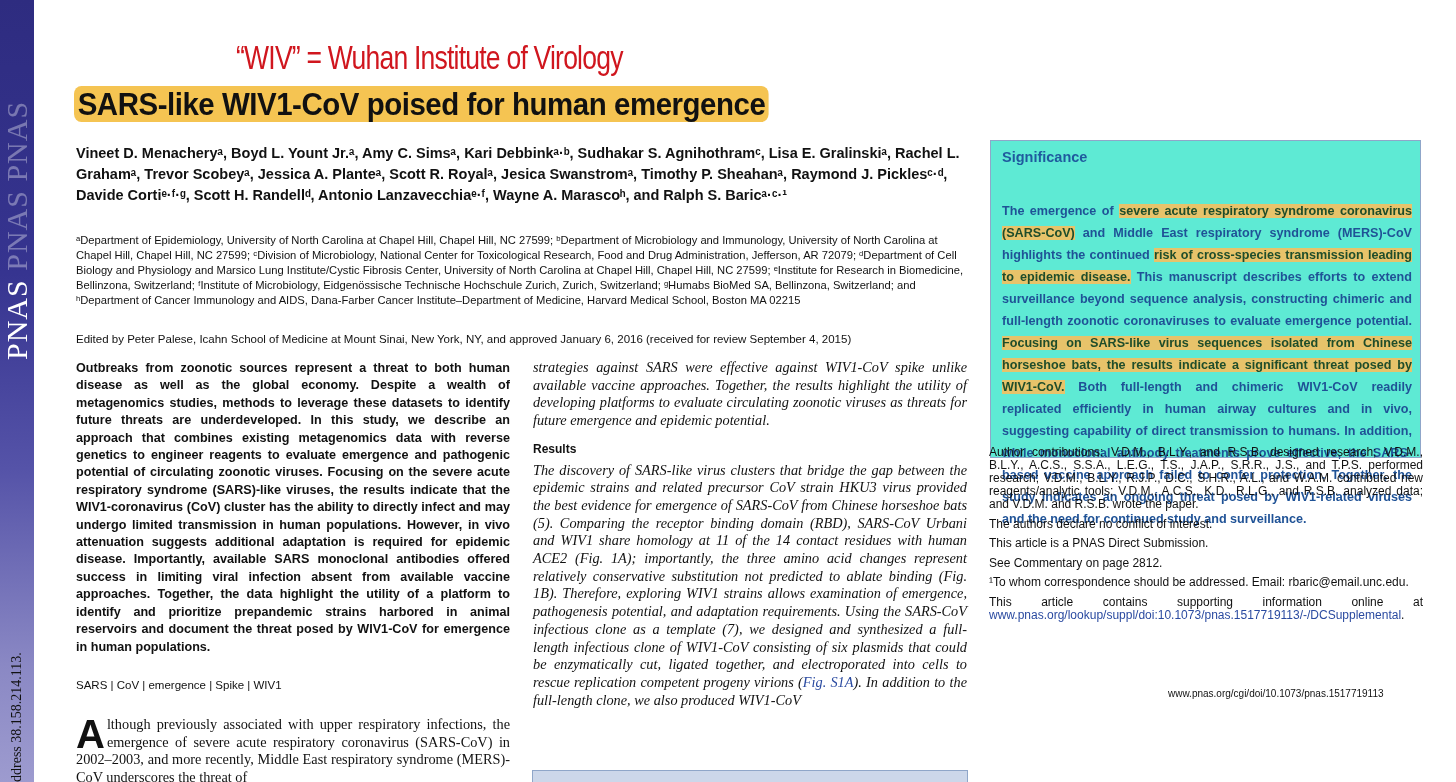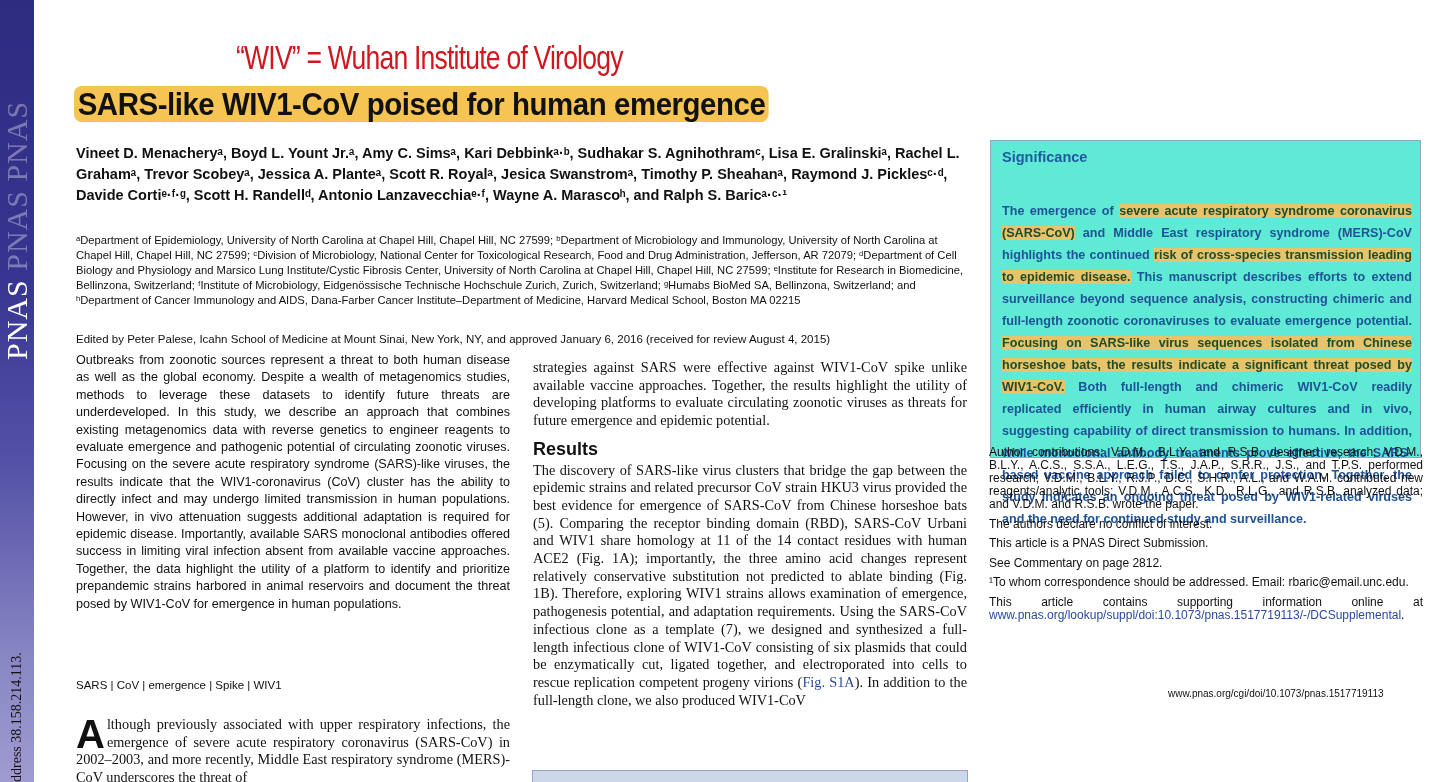--- a/index.html
+++ b/index.html
@@ -11,27 +11,27 @@
   .brand .b1 { color:#fff; }
   .brand .b2 { color:rgba(255,255,255,0.35); }
   .sidebar .ip { position:absolute; left:34px; top:0; transform-origin:0 0; transform:rotate(-90deg) translate(-782px,-32px);
     width:140px; white-space:nowrap; font-family:"Liberation Serif", serif; font-size:14px; line-height:30px; color:#111; }
   .annot { position:absolute; left:236px; top:38px; font-family:"Liberation Sans", sans-serif; font-size:34px; color:#d0161e; letter-spacing:-1px; transform:scaleX(0.78); transform-origin:0 0; white-space:nowrap; }
   .title { position:absolute; left:74px; top:86px; font-size:32px; font-weight:bold; white-space:nowrap; letter-spacing:-0.5px; transform:scaleX(0.92); transform-origin:0 0; }
   .title span { background:#f5c452; border-radius:8px; padding:0 4px; }
   .authors { position:absolute; left:76px; top:143px; width:890px; font-size:14.5px; font-weight:bold; line-height:21px; }
   .affil { position:absolute; left:76px; top:233px; width:890px; font-size:11.2px; line-height:15px; }
   .edited { position:absolute; left:76px; top:333px; width:890px; font-size:11.5px; }
-  .abstract { position:absolute; left:76px; top:352px; width:434px; font-size:12.6px; font-weight:normal; line-height:17.4px; text-align:justify; }
+  .abstract { position:absolute; left:76px; top:360px; width:434px; font-size:12.6px; font-weight:bold; line-height:17.4px; text-align:justify; }
   .keywords { position:absolute; left:76px; top:679px; font-size:11.5px; }
   .intro { position:absolute; left:76px; top:716px; width:434px; font-family:"Liberation Serif", serif; font-size:14.3px; line-height:17.6px; text-align:justify; }
   .dropcap { float:left; font-family:"Liberation Sans", sans-serif; font-weight:900; font-size:40px; line-height:32px; margin:2px 2px 0 0; }
   .col2 { position:absolute; left:533px; top:359px; width:434px; font-family:"Liberation Serif", serif; font-size:14.3px; line-height:17.7px; text-align:justify; }
-  .col2 h3 { font-family:"Liberation Sans", sans-serif; font-size:18px; font-weight:bold; margin:11px 0 3px 0; }
-  .col2 p { margin:0; }
+  .col2 h3 { font-family:"Liberation Sans", sans-serif; font-size:12px; font-weight:bold; margin:11px 0 3px 0; }
+  .col2 p { margin:0;font-style:italic; }
   .link { color:#2a4aa0; }
   .sigbox { position:absolute; left:990px; top:140px; width:431px; height:318px; background:#5eead4; border:1px solid #8fa6c9; box-sizing:border-box; color:#1f5296; }
   .sigbox h2 { margin:0; position:absolute; left:11px; top:8px; font-size:14.5px; font-weight:bold; color:#1f5a9e; }
   .sigbox .sigtext { position:absolute; left:11px; top:48px; width:410px; font-size:12.6px; font-weight:bold; line-height:22px; text-align:justify;margin-top:11px; }
   .hl { background:#e7c36a; color:#1f4d2a; }
   .footnotes { position:absolute; left:989px; top:446px; width:434px; font-size:12px; line-height:13px; }
   .footnotes p { margin:0 0 6.5px 0; text-align:justify; }
   .doi { position:absolute; left:1168px; top:688px; font-size:10px; }
   .bottombox { position:absolute; left:532px; top:770px; width:434px; height:20px; background:#ccd7ea; border:1px solid #8fa6c9; }
 </style>
@@ -44,21 +44,21 @@
 </div>
 
 <div class="annot">“WIV” = Wuhan Institute of Virology</div>
 
 <div class="title"><span>SARS-like WIV1-CoV poised for human emergence</span></div>
 
 <div class="authors">Vineet D. Menacheryᵃ, Boyd L. Yount Jr.ᵃ, Amy C. Simsᵃ, Kari Debbinkᵃ·ᵇ, Sudhakar S. Agnihothramᶜ, Lisa E. Gralinskiᵃ, Rachel L. Grahamᵃ, Trevor Scobeyᵃ, Jessica A. Planteᵃ, Scott R. Royalᵃ, Jesica Swanstromᵃ, Timothy P. Sheahanᵃ, Raymond J. Picklesᶜ·ᵈ, Davide Cortiᵉ·ᶠ·ᵍ, Scott H. Randellᵈ, Antonio Lanzavecchiaᵉ·ᶠ, Wayne A. Marascoʰ, and Ralph S. Baricᵃ·ᶜ·¹</div>
 
 <div class="affil">ᵃDepartment of Epidemiology, University of North Carolina at Chapel Hill, Chapel Hill, NC 27599; ᵇDepartment of Microbiology and Immunology, University of North Carolina at Chapel Hill, Chapel Hill, NC 27599; ᶜDivision of Microbiology, National Center for Toxicological Research, Food and Drug Administration, Jefferson, AR 72079; ᵈDepartment of Cell Biology and Physiology and Marsico Lung Institute/Cystic Fibrosis Center, University of North Carolina at Chapel Hill, Chapel Hill, NC 27599; ᵉInstitute for Research in Biomedicine, Bellinzona, Switzerland; ᶠInstitute of Microbiology, Eidgenössische Technische Hochschule Zurich, Zurich, Switzerland; ᵍHumabs BioMed SA, Bellinzona, Switzerland; and ʰDepartment of Cancer Immunology and AIDS, Dana-Farber Cancer Institute–Department of Medicine, Harvard Medical School, Boston MA 02215</div>
 
-<div class="edited">Edited by Peter Palese, Icahn School of Medicine at Mount Sinai, New York, NY, and approved January 6, 2016 (received for review August 4, 2015)</div>
+<div class="edited">Edited by Peter Palese, Icahn School of Medicine at Mount Sinai, New York, NY, and approved January 6, 2016 (received for review September 4, 2015)</div>
 
 <div class="abstract">Outbreaks from zoonotic sources represent a threat to both human disease as well as the global economy. Despite a wealth of metagenomics studies, methods to leverage these datasets to identify future threats are underdeveloped. In this study, we describe an approach that combines existing metagenomics data with reverse genetics to engineer reagents to evaluate emergence and pathogenic potential of circulating zoonotic viruses. Focusing on the severe acute respiratory syndrome (SARS)-like viruses, the results indicate that the WIV1-coronavirus (CoV) cluster has the ability to directly infect and may undergo limited transmission in human populations. However, in vivo attenuation suggests additional adaptation is required for epidemic disease. Importantly, available SARS monoclonal antibodies offered success in limiting viral infection absent from available vaccine approaches. Together, the data highlight the utility of a platform to identify and prioritize prepandemic strains harbored in animal reservoirs and document the threat posed by WIV1-CoV for emergence in human populations.</div>
 
 <div class="keywords">SARS | CoV | emergence | Spike | WIV1</div>
 
 <div class="intro">
   <span class="dropcap">A</span><span>lthough previously associated with upper respiratory infections, the emergence of severe acute respiratory coronavirus (SARS-CoV) in 2002–2003, and more recently, Middle East respiratory syndrome (MERS)-CoV underscores the threat of</span>
 </div>
 
 <div class="col2">

